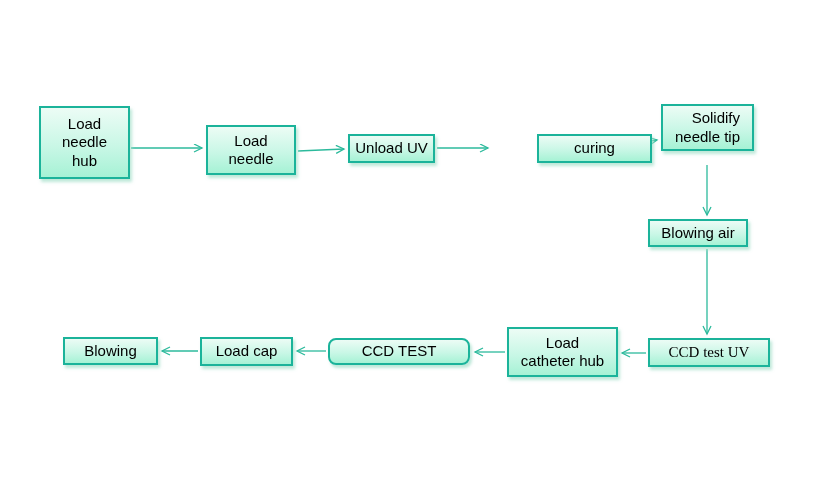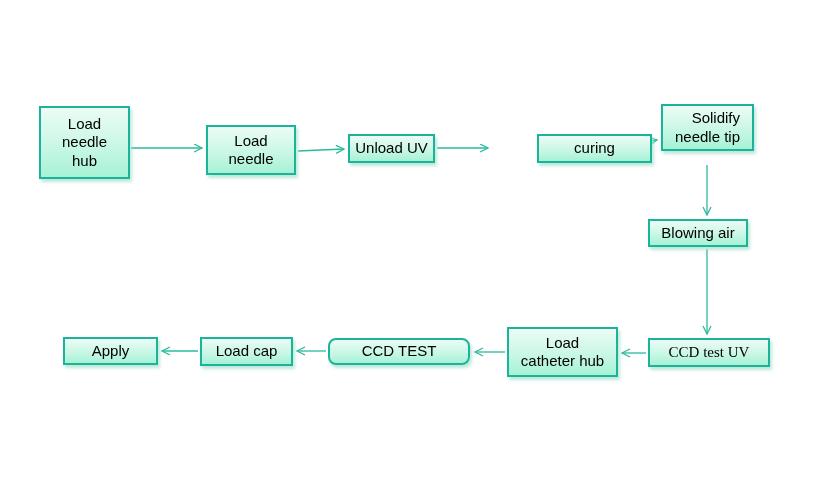--- a/index.html
+++ b/index.html
@@ -74,15 +74,15 @@
       <div class="node" style="left: 348px; top: 134px; width: 87px; height: 29px;">Unload UV</div>
       <div class="node" style="left: 516px; top: 134px; width: 115px; height: 29px; margin-left: 21px;">curing</div>
       <div class="node" style="left: 661px; top: 104px; width: 93px; height: 47px; text-align: right;">Solidify
 needle tip</div>
       <div class="node" style="left: 648px; top: 219px; width: 100px; height: 28px;">Blowing air</div>
       <div class="node" style="left: 648px; top: 338px; width: 122px; height: 29px; font-family: Liberation Serif, serif;">CCD test UV</div>
       <div class="node" style="left: 507px; top: 327px; width: 111px; height: 50px;">Load
 catheter hub</div>
       <div class="node" style="left: 328px; top: 338px; width: 142px; height: 27px; border-radius: 8px;">CCD TEST</div>
       <div class="node" style="left: 200px; top: 337px; width: 93px; height: 29px;">Load cap</div>
-      <div class="node" style="left: 63px; top: 337px; width: 95px; height: 28px;">Apply</div>
+      <div class="node" style="left: 63px; top: 337px; width: 95px; height: 28px;">Blowing</div>
     </div>
 </div>
 
 </body></html>

